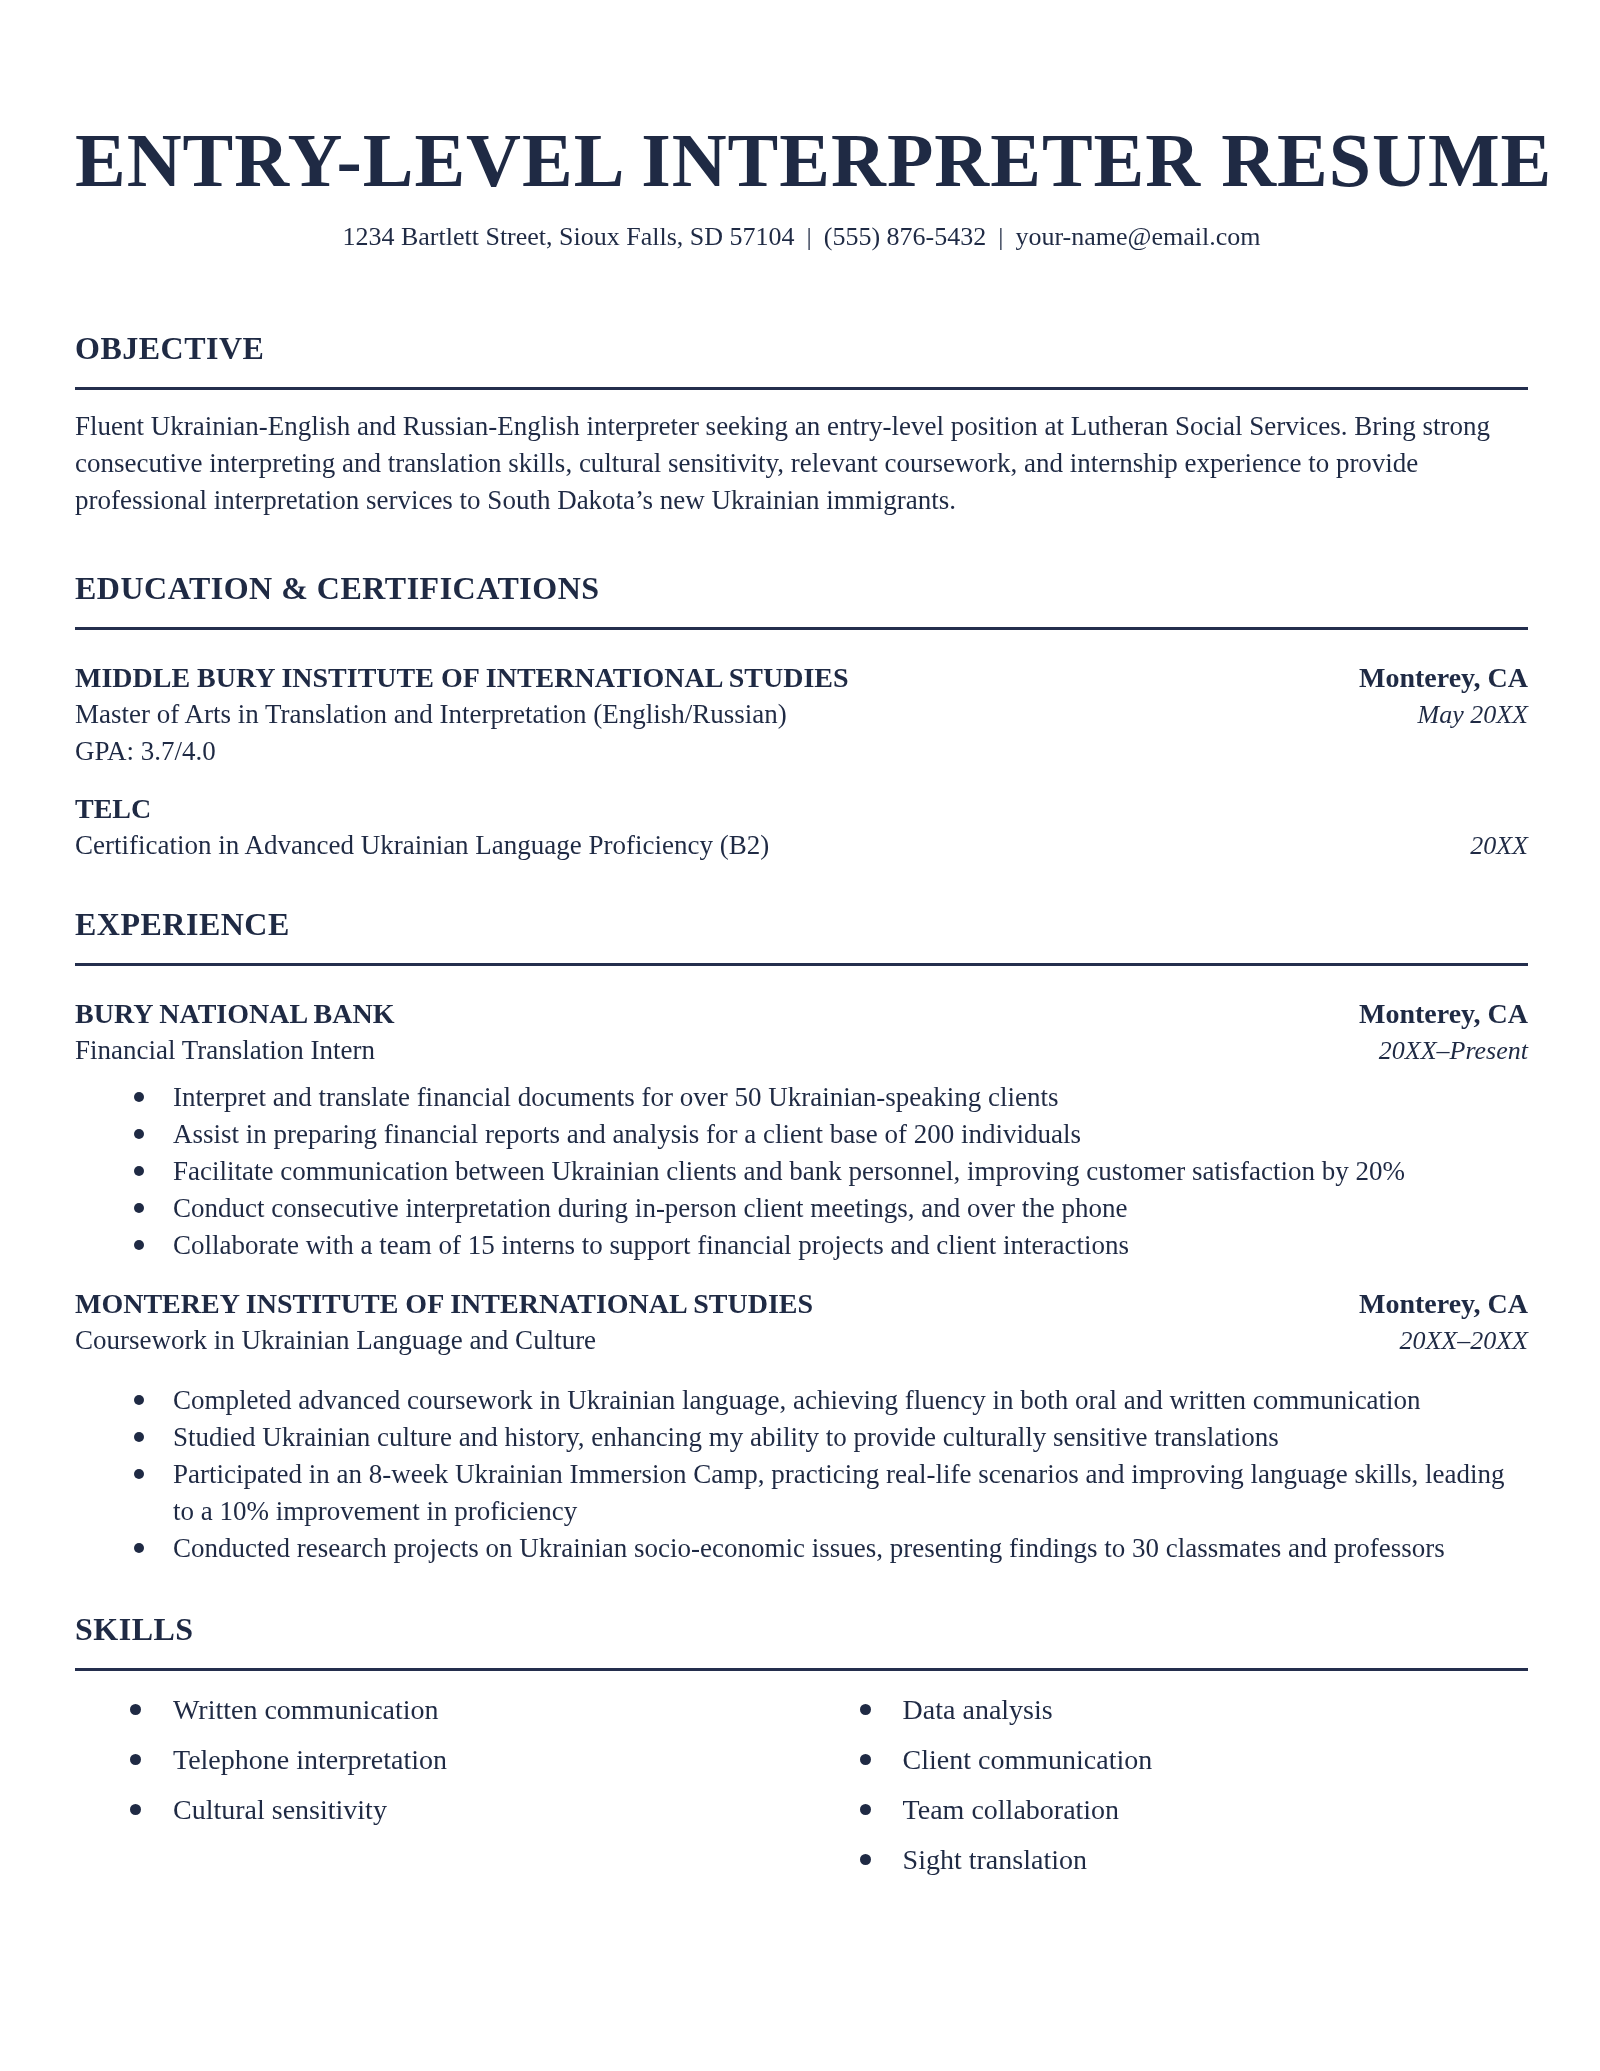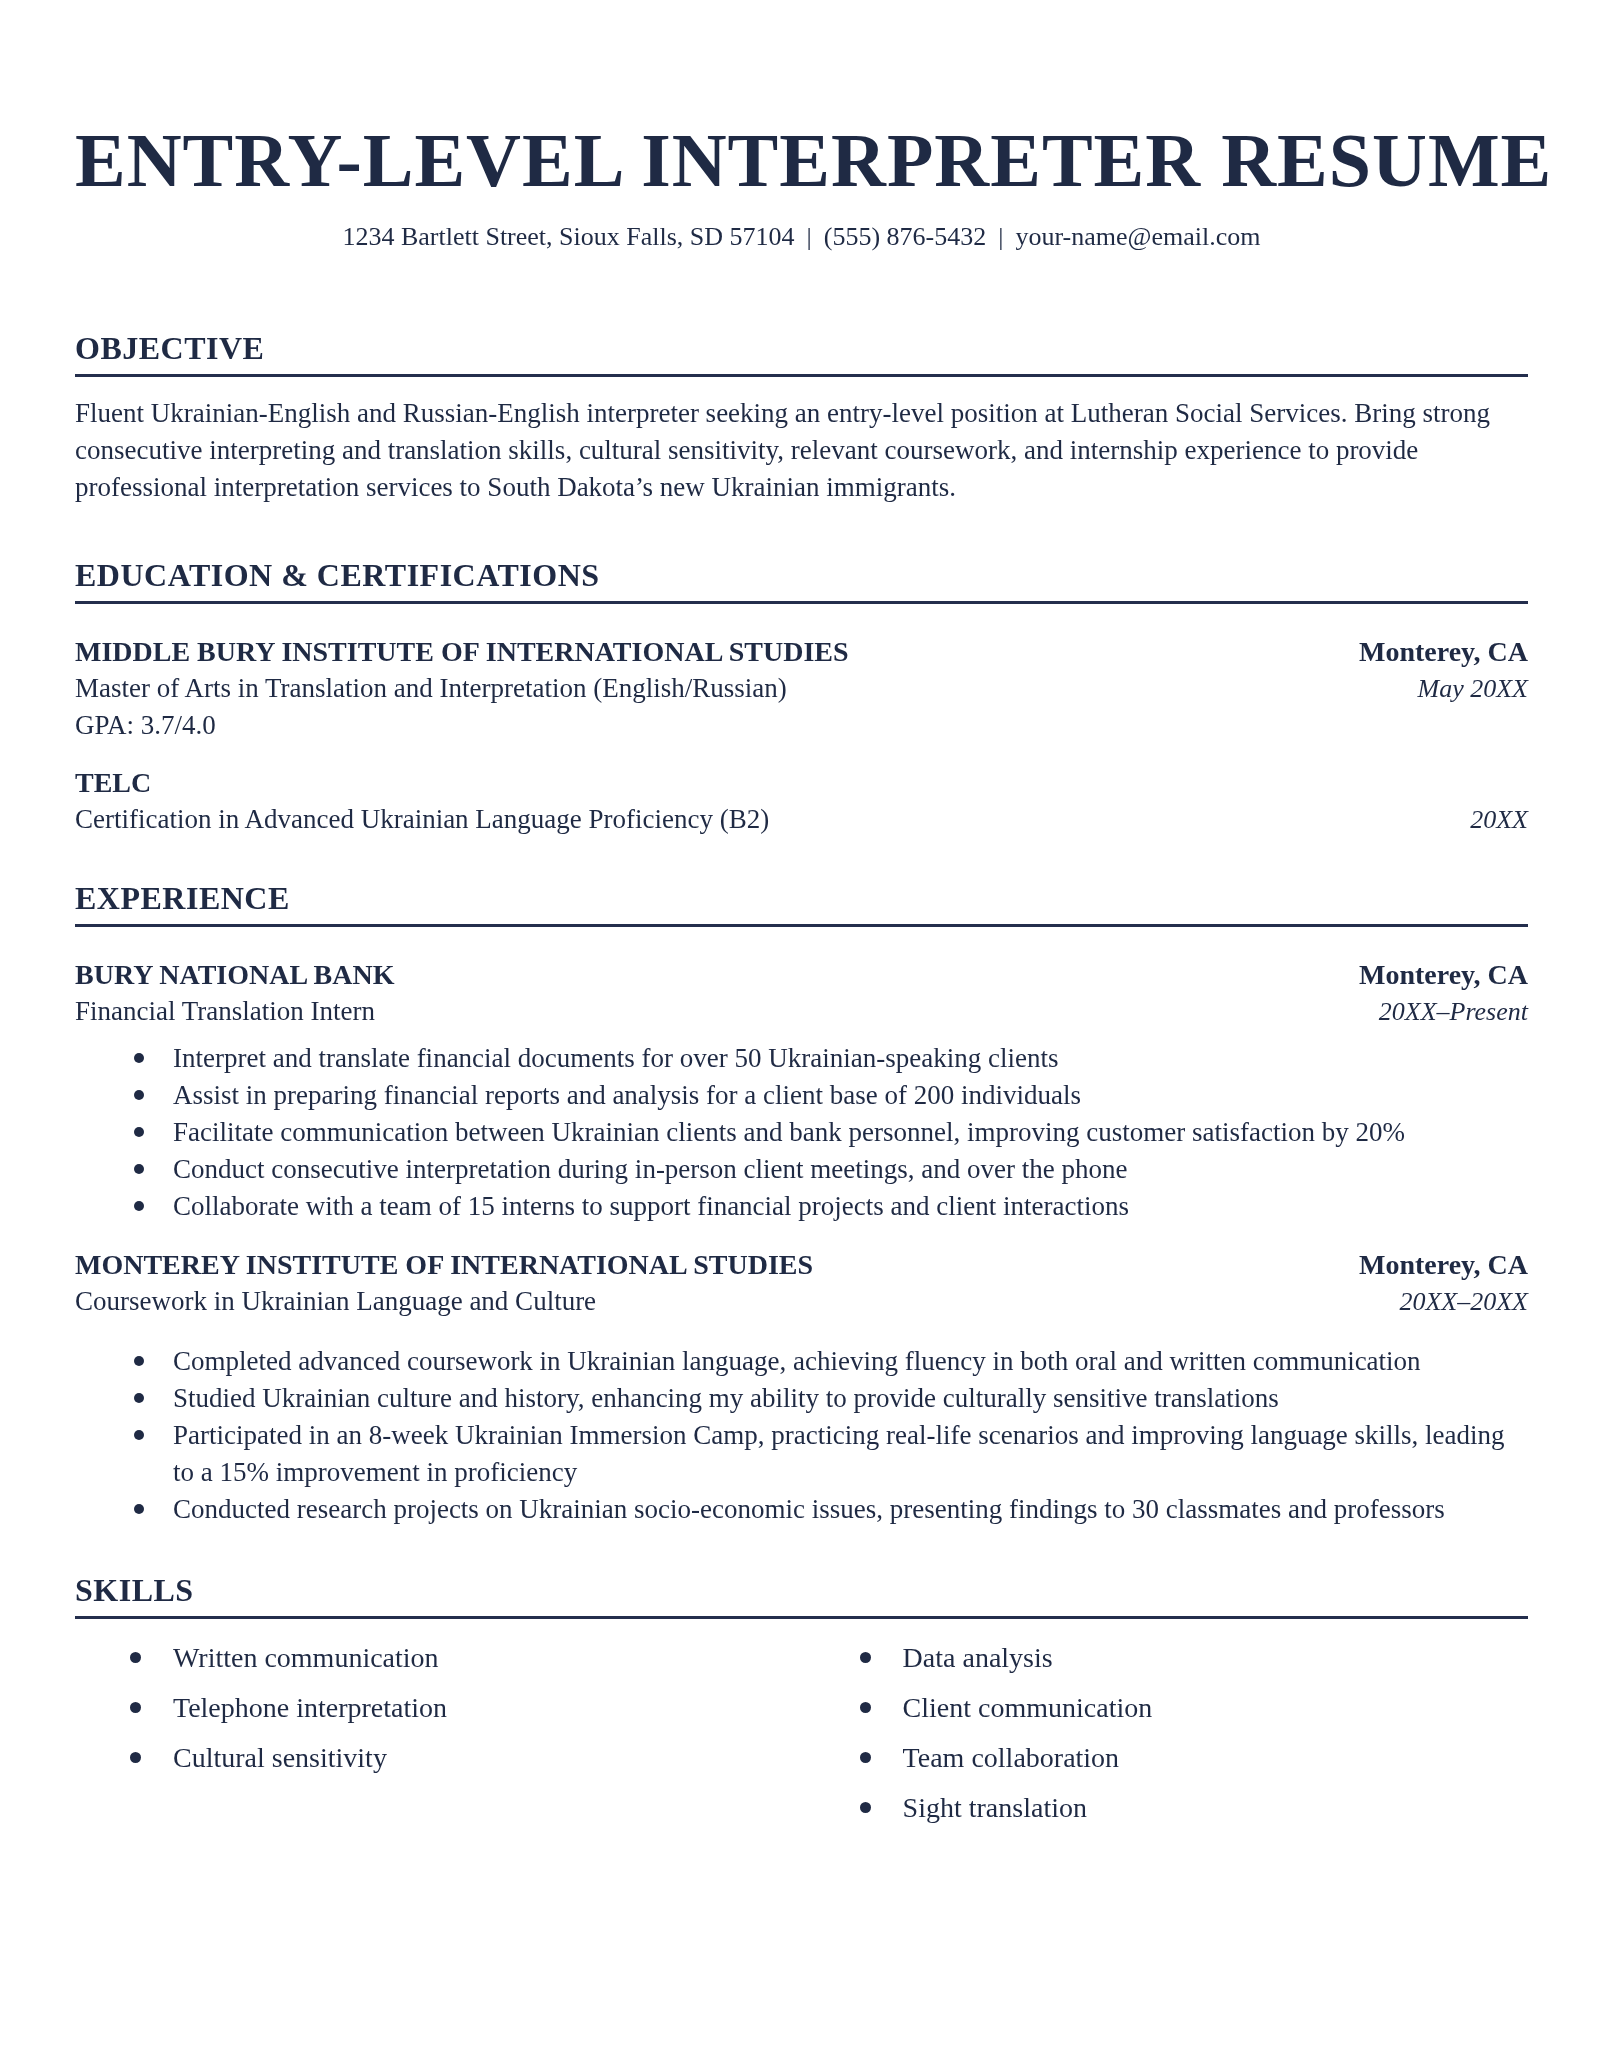--- a/index.html
+++ b/index.html
@@ -34,21 +34,21 @@
     line-height: 30px;
   }
   .contact .sep { margin: 0 12px; }
 
   
   .section-heading {
     font-size: 32px;
     font-weight: 700;
     letter-spacing: 0.5px;
     line-height: 37px;
-    padding-bottom: 7px;
+    padding-bottom: 20px;
     border-bottom: 3px solid var(--rule);
   }
   .section-objective  .section-heading { margin-top: 78px; }
   .section-education  .section-heading { margin-top: 51px; }
   .section-experience .section-heading { margin-top: 42px; }
   .section-skills     .section-heading { margin-top: 44px; }
 
   .objective-text {
     margin-top: 18px;
     font-size: 27px;
@@ -188,21 +188,21 @@
         <span class="entry-title">MONTEREY INSTITUTE OF INTERNATIONAL STUDIES</span>
         <span class="entry-location">Monterey, CA</span>
       </div>
       <div class="entry-row">
         <span class="entry-sub">Coursework in Ukrainian Language and Culture</span>
         <span class="entry-date">20XX–20XX</span>
       </div>
       <ul class="bullets roomy">
         <li>Completed advanced coursework in Ukrainian language, achieving fluency in both oral and written communication</li>
         <li>Studied Ukrainian culture and history, enhancing my ability to provide culturally sensitive translations</li>
-        <li>Participated in an 8-week  Ukrainian Immersion Camp, practicing real-life scenarios and improving language skills, leading to a 15% improvement in proficiency</li>
+        <li>Participated in an 8-week  Ukrainian Immersion Camp, practicing real-life scenarios and improving language skills, leading to a 10% improvement in proficiency</li>
         <li>Conducted research projects on Ukrainian socio-economic issues, presenting findings to 30 classmates and professors</li>
       </ul>
     </div>
   </section>
 
   <section class="section-skills">
     <h2 class="section-heading">SKILLS</h2>
     <div class="skills-cols">
       <div class="skills-col left">
         <ul class="skills-list">

